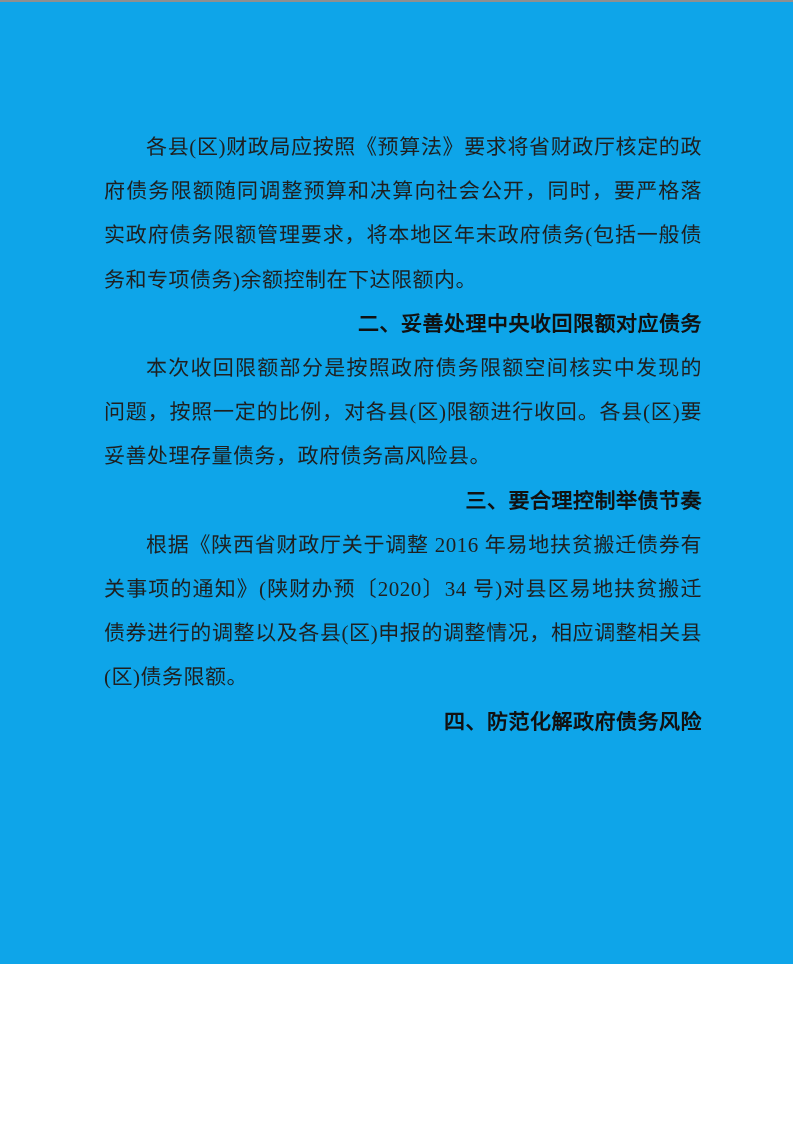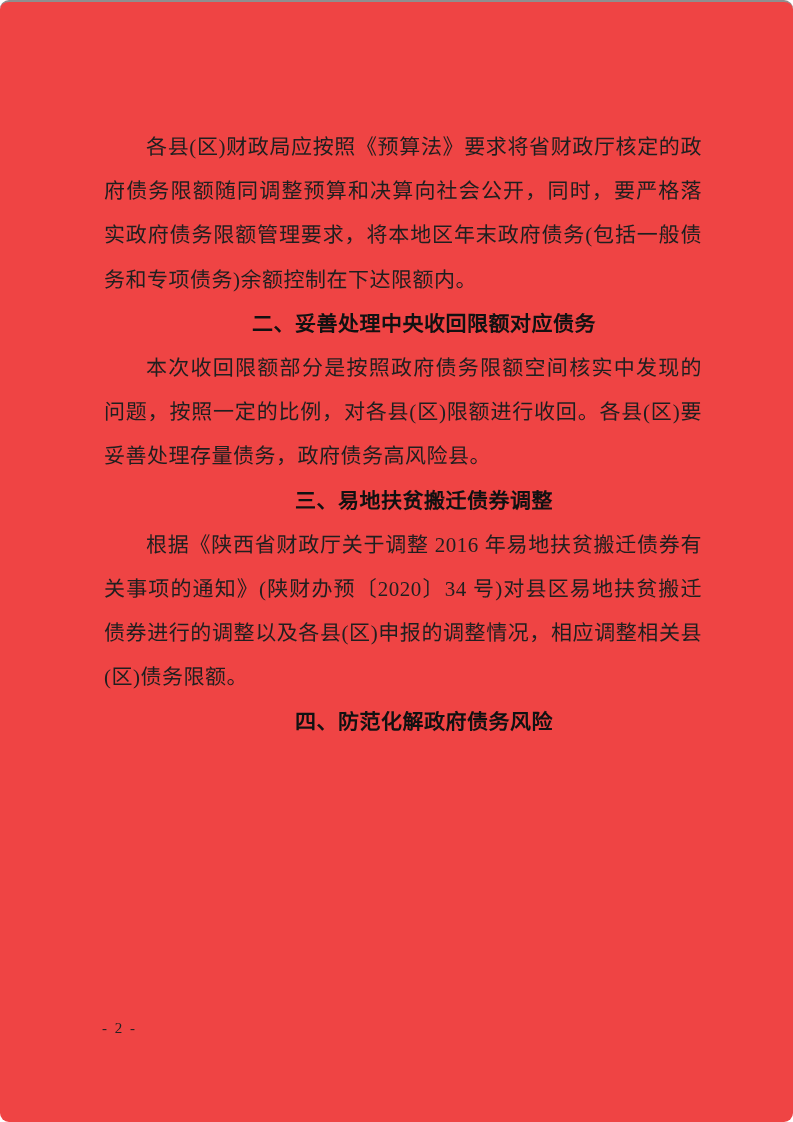--- a/index.html
+++ b/index.html
@@ -3,27 +3,26 @@
 <meta charset="utf-8">
 <style>
   html, body {
     margin: 0;
     padding: 0;
     background: #ffffff;
   }
   .page {
     position: relative;
     width: 793px;
-    height: 1122px;
-    background: #ef4444;
+    height: 964px;
+    background: #0ea5e9;
     overflow: hidden;
     border-top: 2px solid #8f8f8f;
     box-sizing: border-box;
     font-family: "Liberation Serif", "DejaVu Serif", serif;
-    border-radius: 9px;
   }
   .content {
     position: absolute;
     left: 104px;
     top: 123px;
     width: 598px;
   }
   .content p {
     margin: 0;
     padding: 0;
@@ -34,38 +33,38 @@
     color: #1f1f1f;
     letter-spacing: 0.5px;
   }
   .content p.body {
     font-family: "Liberation Serif", "DejaVu Serif", serif;
   }
   .content p.heading {
     font-family: "Liberation Sans", "DejaVu Sans", sans-serif;
     font-weight: bold;
     color: #111111;
-    text-align: center;
+    text-align: right;
   }
   .page-number {
     position: absolute;
     left: 102px;
     top: 1018px;
     font-size: 15px;
     color: #222222;
     letter-spacing: 2px;
     font-family: "Liberation Serif", "DejaVu Serif", serif;
   }
 </style>
 </head>
 <body>
 
 <div class="page">
   <div class="content">
     <p class="body">各县(区)财政局应按照《预算法》要求将省财政厅核定的政府债务限额随同调整预算和决算向社会公开，同时，要严格落实政府债务限额管理要求，将本地区年末政府债务(包括一般债务和专项债务)余额控制在下达限额内。</p>
     <p class="heading">二、妥善处理中央收回限额对应债务</p>
     <p class="body">本次收回限额部分是按照政府债务限额空间核实中发现的问题，按照一定的比例，对各县(区)限额进行收回。各县(区)要妥善处理存量债务，政府债务高风险县。</p>
-    <p class="heading">三、易地扶贫搬迁债券调整</p>
+    <p class="heading">三、要合理控制举债节奏</p>
     <p class="body">根据《陕西省财政厅关于调整 2016 年易地扶贫搬迁债券有关事项的通知》(陕财办预〔2020〕34 号)对县区易地扶贫搬迁债券进行的调整以及各县(区)申报的调整情况，相应调整相关县(区)债务限额。</p>
     <p class="heading">四、防范化解政府债务风险</p>
   </div>
   <div class="page-number">- 2 -</div>
 </div>
 
 </body></html>

